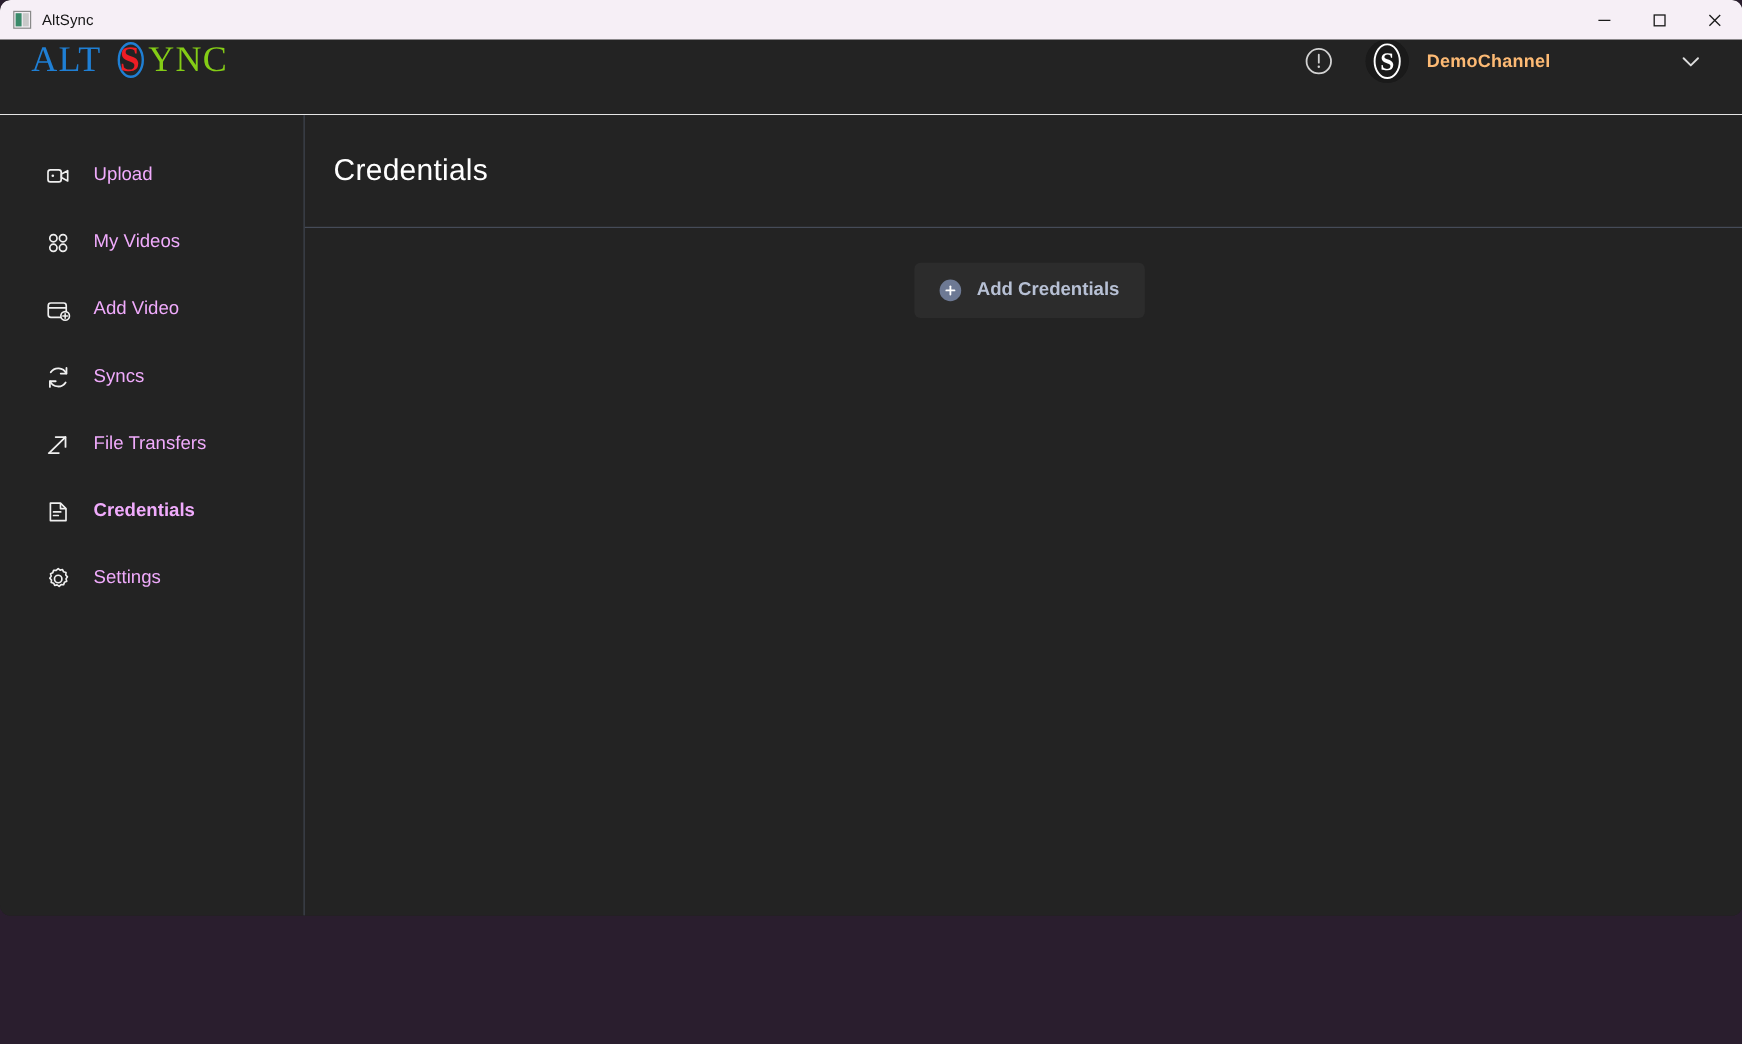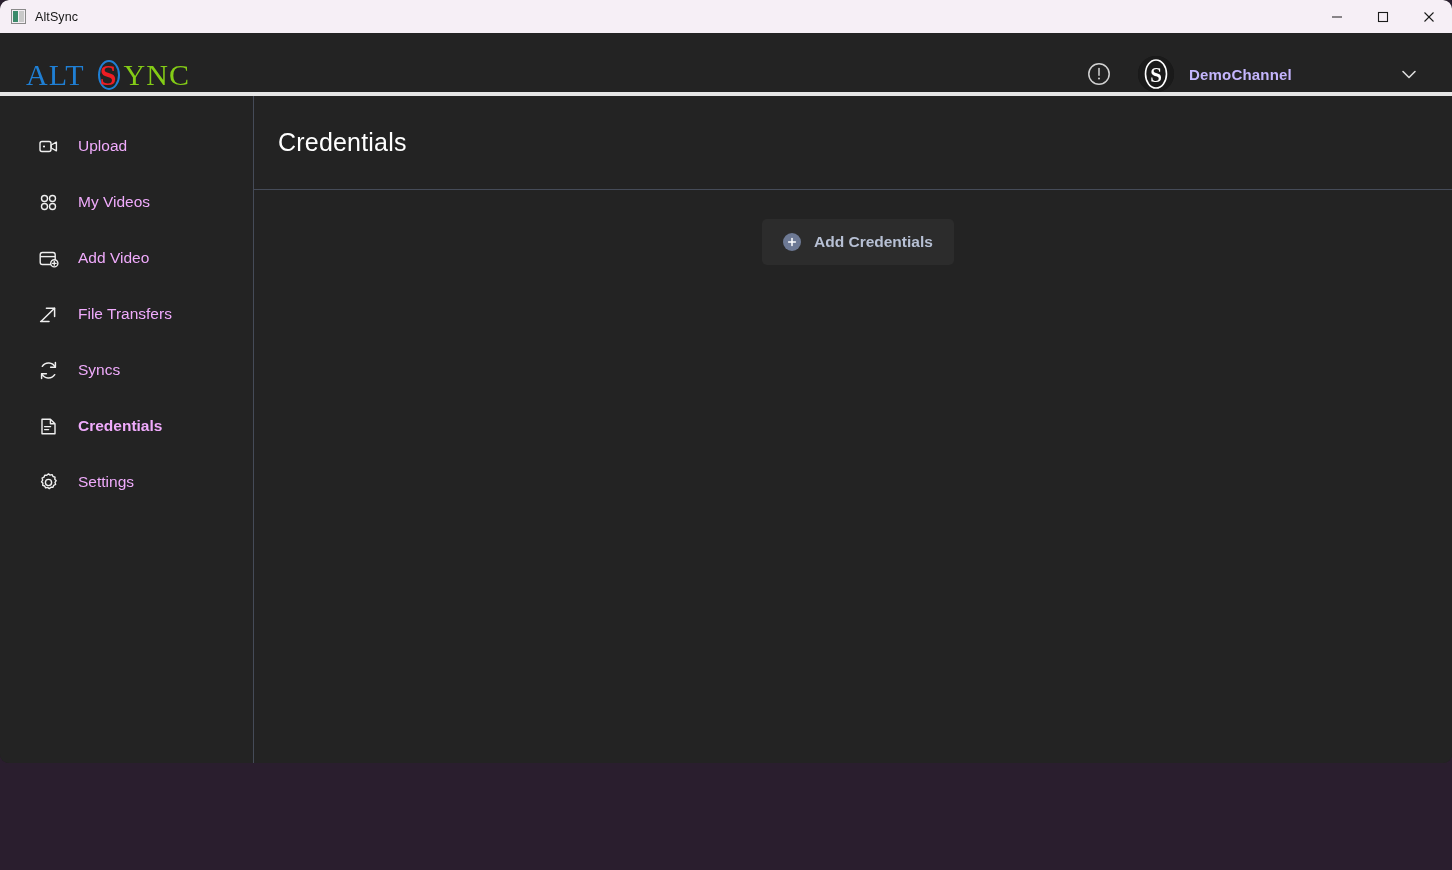--- a/index.html
+++ b/index.html
@@ -81,23 +81,23 @@
     color: #1b1b1b;
   }
   .win-btn svg { display: block; }
 
   
   .app-header {
     height: 63px;
     flex: 0 0 63px;
     background: #232323;
     display: flex;
-    align-items: flex-end;
+    align-items: flex-start;
     padding: 0 26px 0 26px;
-    border-bottom: 4px solid #e5e5e5;
+    border-bottom: 1px solid #e5e5e5;
   }
   .logo {
     display: flex;
     align-items: center;
     font-family: "Liberation Serif", serif;
     font-size: 30px;
     letter-spacing: 1px;
     user-select: none;
   }
   .logo-alt { color: #1f7fd4; }
@@ -143,21 +143,21 @@
     width: 36px; height: 36px;
     border-radius: 50%;
     background: #1a1a1a;
     display: flex;
     align-items: center;
     justify-content: center;
     margin-right: 15px;
     overflow: hidden;
   }
   .channel-name {
-    color: #c4b5fd;
+    color: #fdba74;
     font-size: 15px;
     font-weight: bold;
     letter-spacing: 0.2px;
   }
   .chev-btn {
     width: 34px; height: 34px;
     margin-left: 100px;
     display: flex; align-items: center; justify-content: center;
     color: #dcdcdc;
   }
@@ -355,38 +355,38 @@
             <line x1="16.3" y1="13.4" x2="16.3" y2="17.2" stroke="currentColor" stroke-width="1.3" stroke-linecap="round"></line>
             <line x1="14.4" y1="15.3" x2="18.2" y2="15.3" stroke="currentColor" stroke-width="1.3" stroke-linecap="round"></line>
           </svg>
         </span>
         <span class="nav-label">Add Video</span>
       </div>
 
       <div class="nav-item">
         <span class="nav-icon">
           <svg width="21" height="21" viewBox="0 0 21 21">
-            <line x1="3.5" y1="17" x2="16.5" y2="4.2" stroke="currentColor" stroke-width="1.5" stroke-linecap="round"></line>
-            <polyline points="8.4,4.2 16.6,4.2 16.6,12.4" fill="none" stroke="currentColor" stroke-width="1.5" stroke-linecap="round" stroke-linejoin="round"></polyline>
-            <line x1="2.6" y1="17.6" x2="11" y2="17.6" stroke="currentColor" stroke-width="1.5" stroke-linecap="round"></line>
-          </svg>
-        </span>
-        <span class="nav-label">File Transfers</span>
-      </div>
-
-      <div class="nav-item">
-        <span class="nav-icon">
-          <svg width="21" height="21" viewBox="0 0 21 21">
             <path d="M17.2 7.2 A7.4 7.4 0 0 0 4.3 6.3" fill="none" stroke="currentColor" stroke-width="1.5" stroke-linecap="round"></path>
             <path d="M3.8 13.8 A7.4 7.4 0 0 0 16.7 14.7" fill="none" stroke="currentColor" stroke-width="1.5" stroke-linecap="round"></path>
             <polyline points="12.6,7.3 17.4,7.3 17.4,2.6" fill="none" stroke="currentColor" stroke-width="1.5" stroke-linecap="round" stroke-linejoin="round"></polyline>
             <polyline points="8.4,13.7 3.6,13.7 3.6,18.4" fill="none" stroke="currentColor" stroke-width="1.5" stroke-linecap="round" stroke-linejoin="round"></polyline>
           </svg>
         </span>
         <span class="nav-label">Syncs</span>
+      </div>
+
+      <div class="nav-item">
+        <span class="nav-icon">
+          <svg width="21" height="21" viewBox="0 0 21 21">
+            <line x1="3.5" y1="17" x2="16.5" y2="4.2" stroke="currentColor" stroke-width="1.5" stroke-linecap="round"></line>
+            <polyline points="8.4,4.2 16.6,4.2 16.6,12.4" fill="none" stroke="currentColor" stroke-width="1.5" stroke-linecap="round" stroke-linejoin="round"></polyline>
+            <line x1="2.6" y1="17.6" x2="11" y2="17.6" stroke="currentColor" stroke-width="1.5" stroke-linecap="round"></line>
+          </svg>
+        </span>
+        <span class="nav-label">File Transfers</span>
       </div>
 
       <div class="nav-item active">
         <span class="nav-icon">
           <svg width="21" height="21" viewBox="0 0 21 21">
             <path d="M4 3.2 H12.4 L17 7.8 V17.8 H4 Z" fill="none" stroke="currentColor" stroke-width="1.4" stroke-linejoin="round"></path>
             <polyline points="12.4,3.2 12.4,7.8 17,7.8" fill="none" stroke="currentColor" stroke-width="1.4" stroke-linejoin="round"></polyline>
             <line x1="6.6" y1="10.6" x2="12.6" y2="10.6" stroke="currentColor" stroke-width="1.4" stroke-linecap="round"></line>
             <line x1="6.6" y1="13.6" x2="10.6" y2="13.6" stroke="currentColor" stroke-width="1.4" stroke-linecap="round"></line>
           </svg>

